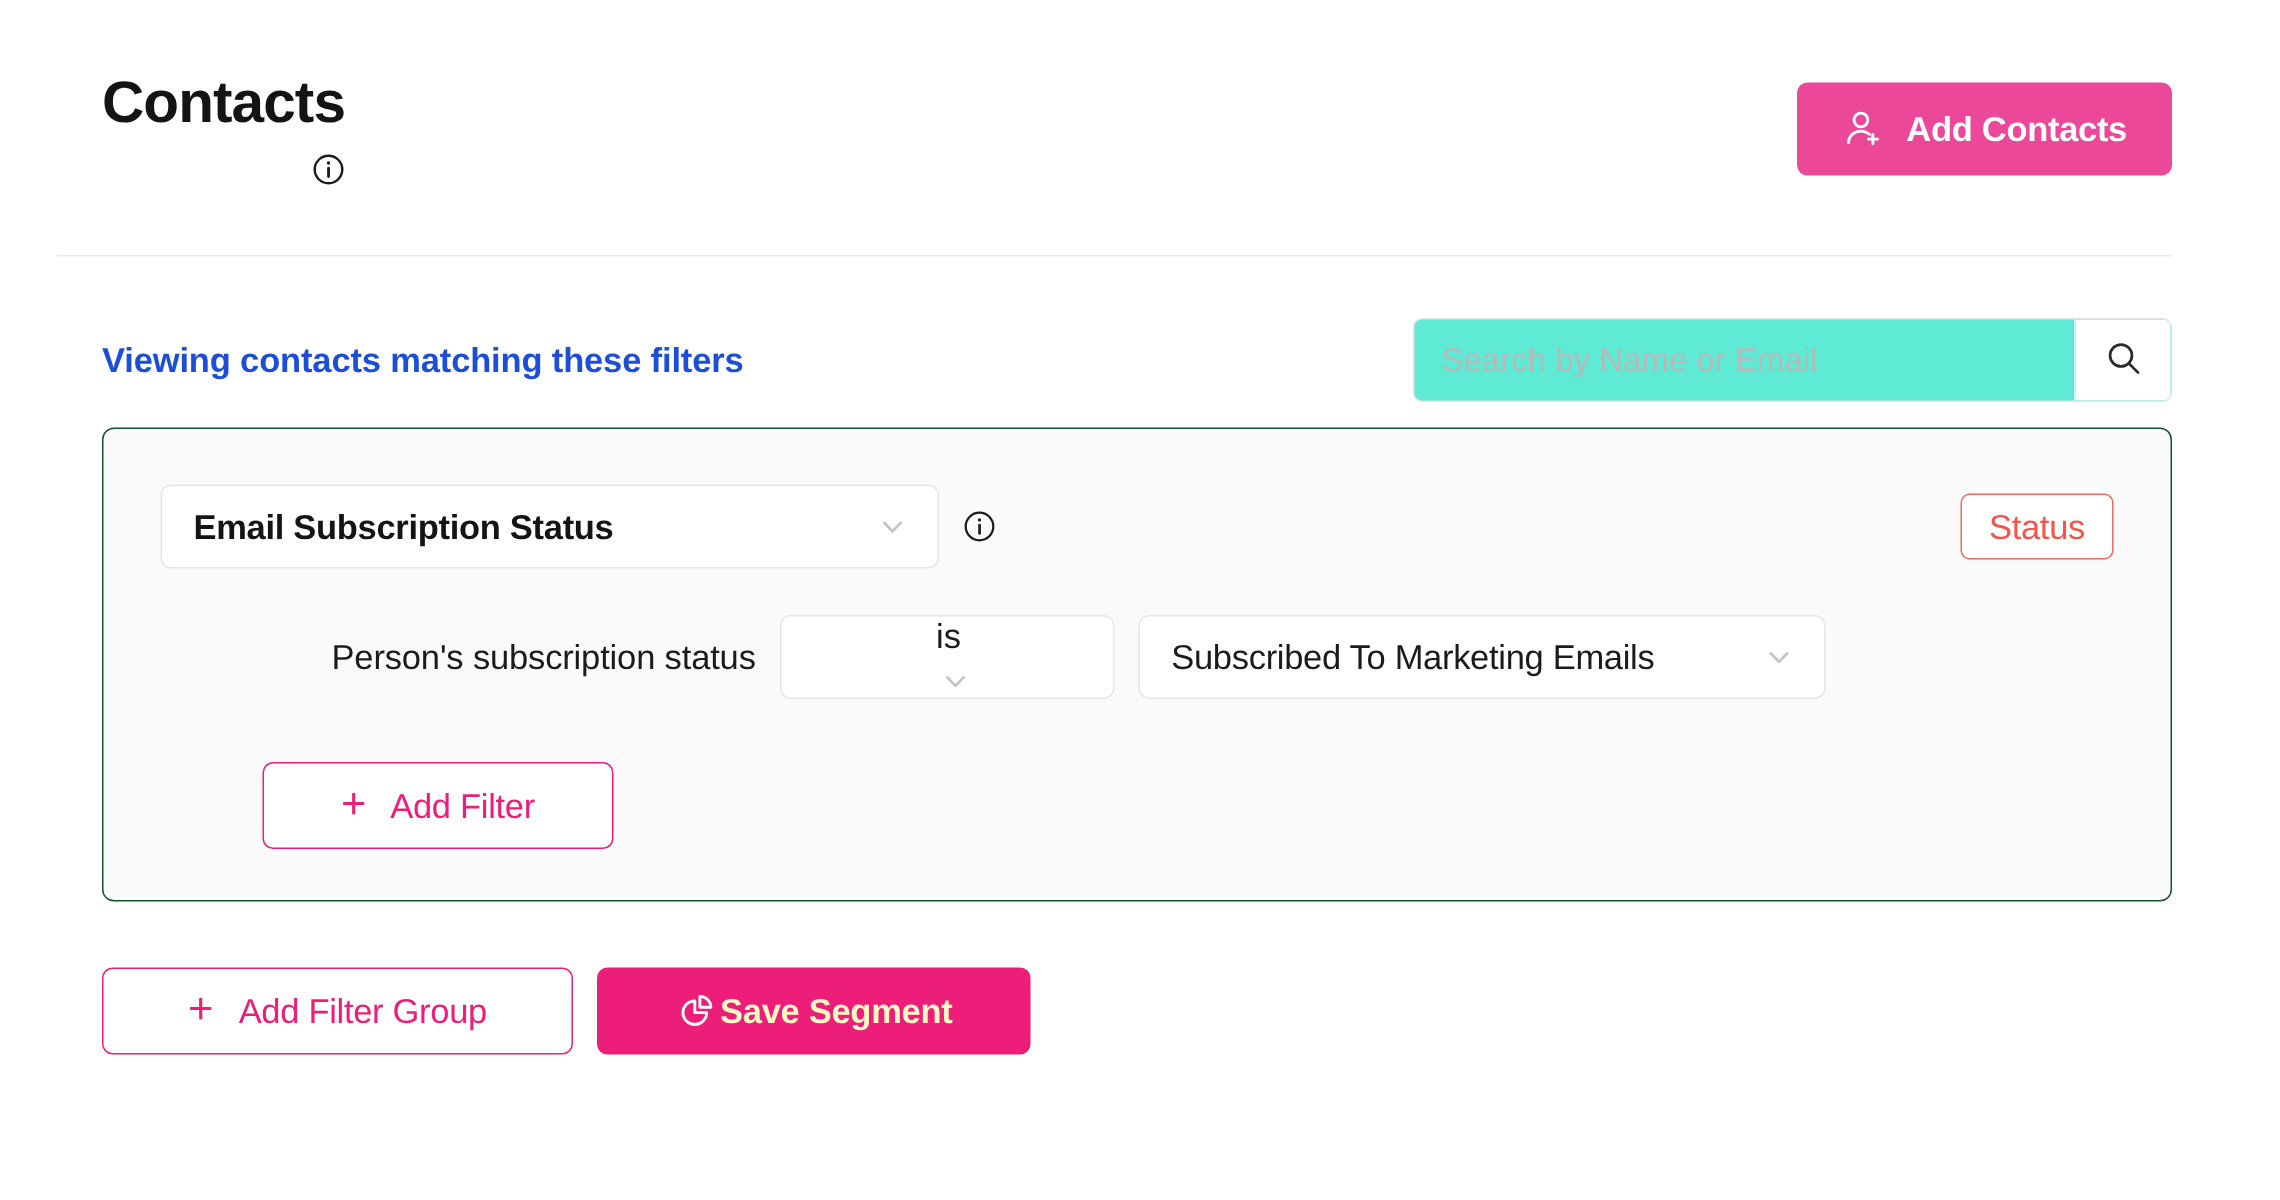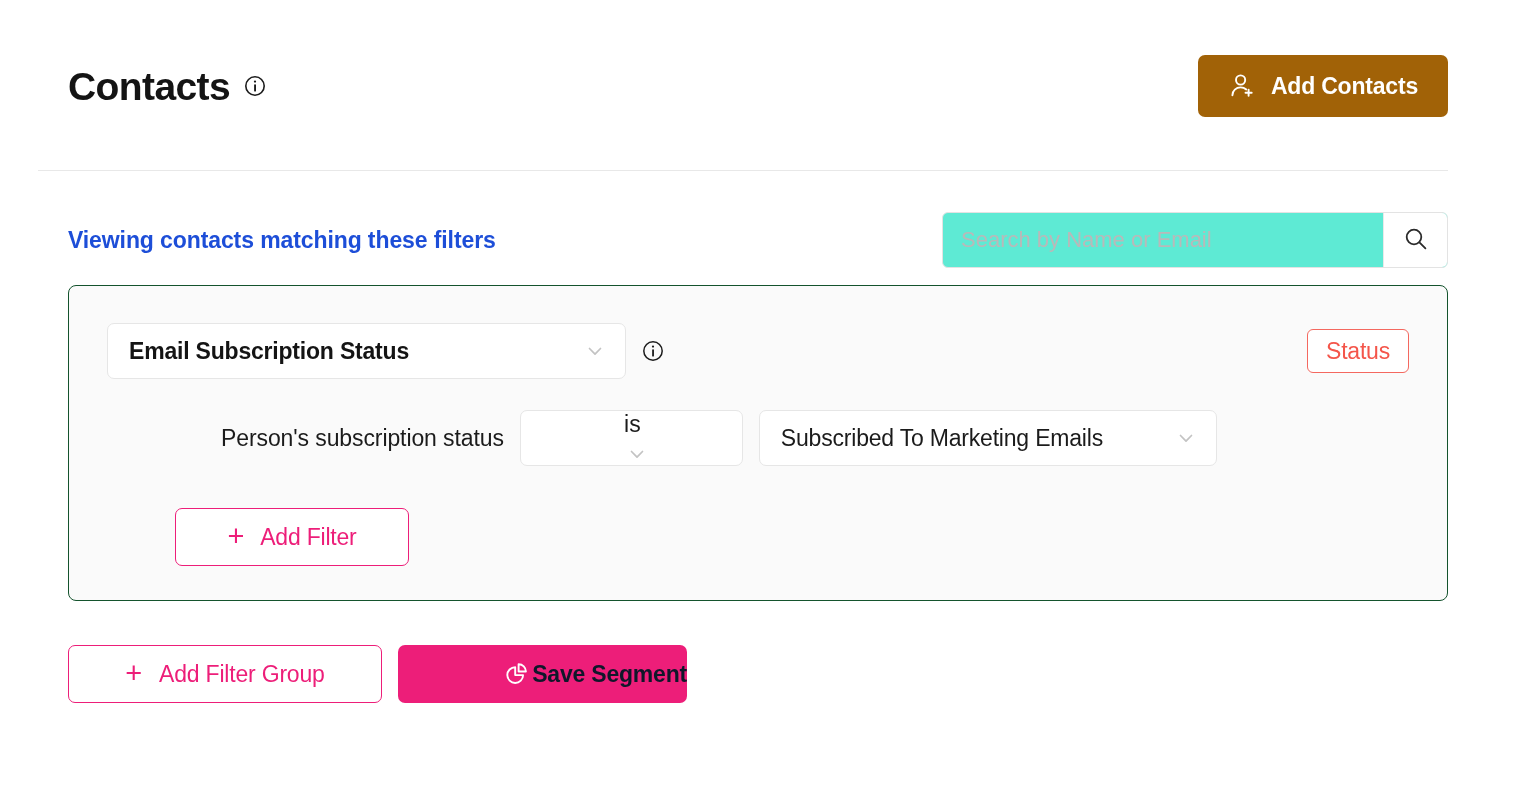--- a/index.html
+++ b/index.html
@@ -27,23 +27,24 @@
     top: 48px;
     width: 1410px;
     height: 76px;
     display: flex;
     align-items: center;
     justify-content: space-between;
   }
 
   .title-wrap {
     display: flex;
-    align-items: center;
+    align-items: flex-end;
     gap: 14px;
     padding-left: 30px;
+    flex-direction: column;
   }
 
   .page-title {
     font-size: 39px;
     font-weight: bold;
     color: #141414;
     letter-spacing: -0.6px;
     line-height: 1;
   }
 
@@ -57,21 +58,21 @@
   }
   .info-icon svg { display: block; }
 
   .btn-add-contacts {
     display: inline-flex;
     align-items: center;
     justify-content: center;
     gap: 15px;
     height: 62px;
     padding: 0 30px;
-    background: #a16207;
+    background: #ec4899;
     border: none;
     border-radius: 7px;
     color: #ffffff;
     font-family: "Liberation Sans", sans-serif;
     font-size: 23px;
     font-weight: bold;
     letter-spacing: -0.2px;
     cursor: pointer;
   }
   .btn-add-contacts .pi { display: flex; align-items: center; flex: none; }
@@ -292,28 +293,28 @@
     color: #ED1E79;
     font-family: "Liberation Sans", sans-serif;
     font-size: 23px;
     letter-spacing: -0.2px;
     cursor: pointer;
   }
 
   .btn-save-segment {
     display: inline-flex;
     align-items: center;
-    justify-content: flex-end;
+    justify-content: center;
     gap: 3px;
     width: 289px;
     height: 58px;
     background: #ED1E79;
     border: none;
     border-radius: 7px;
-    color: #0f172a;
+    color: #fef9c3;
     font-family: "Liberation Sans", sans-serif;
     font-size: 23px;
     font-weight: bold;
     letter-spacing: -0.2px;
     cursor: pointer;
   }
   .btn-save-segment .pie { display: flex; align-items: center; flex: none; }
 </style>
 </head>
 <body>

